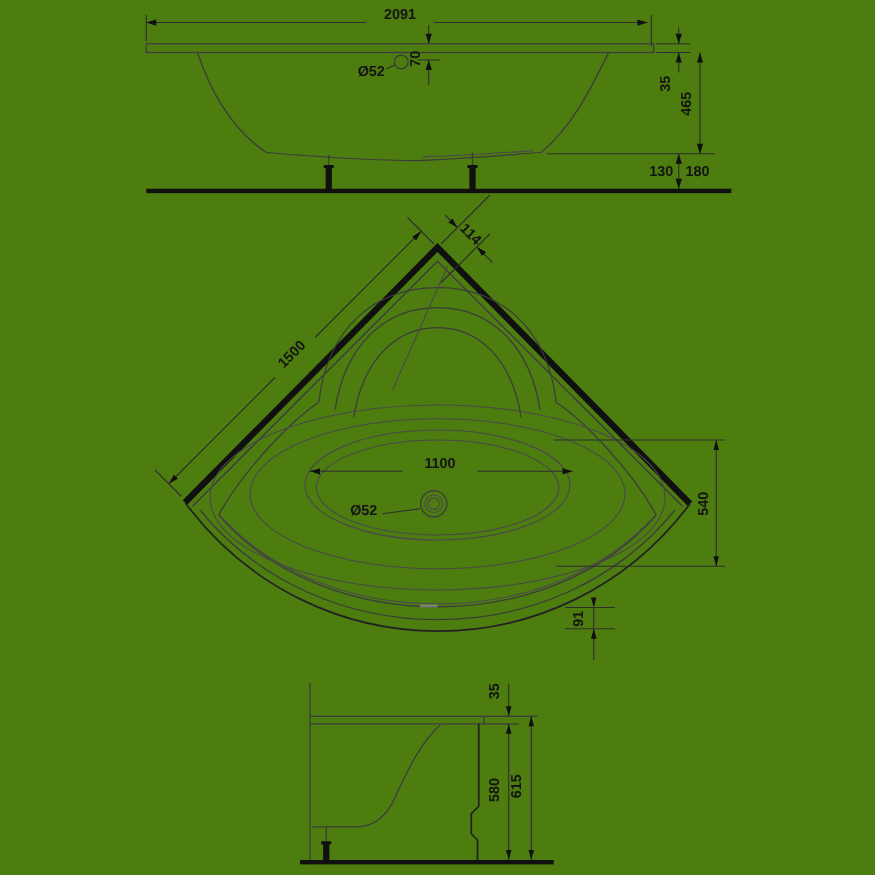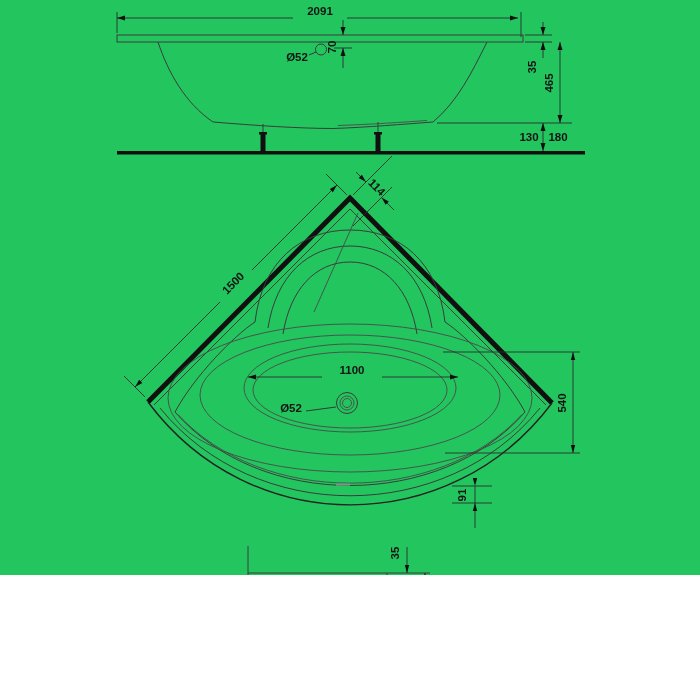--- a/index.html
+++ b/index.html
@@ -1,16 +1,16 @@
 <!DOCTYPE html>
 <html><head>
 <meta charset="utf-8">
 <style>
   html,body{margin:0;padding:0;background:#ffffff;}
-  #canvas{position:relative;width:700px;height:575px;background:#22c55e;overflow:hidden;}
+  #canvas{position:relative;width:700px;height:700px;background:#4d7c0f;overflow:hidden;}
   svg{position:absolute;left:0;top:0;}
   .t{stroke:#3c3c3c;stroke-width:1;fill:none;}
   .th{stroke:#4a4a4a;stroke-width:0.9;fill:none;}
   .m{stroke:#222222;stroke-width:1.4;fill:none;}
   .k{stroke:#101010;stroke-width:5;fill:none;stroke-linejoin:miter;}
   .dim{stroke:#2e2e2e;stroke-width:0.9;fill:none;}
   .arr{fill:#101010;stroke:none;}
   text{font-family:"Liberation Sans","DejaVu Sans",sans-serif;font-size:11.5px;font-weight:bold;fill:#141414;}
 </style>
 </head>

